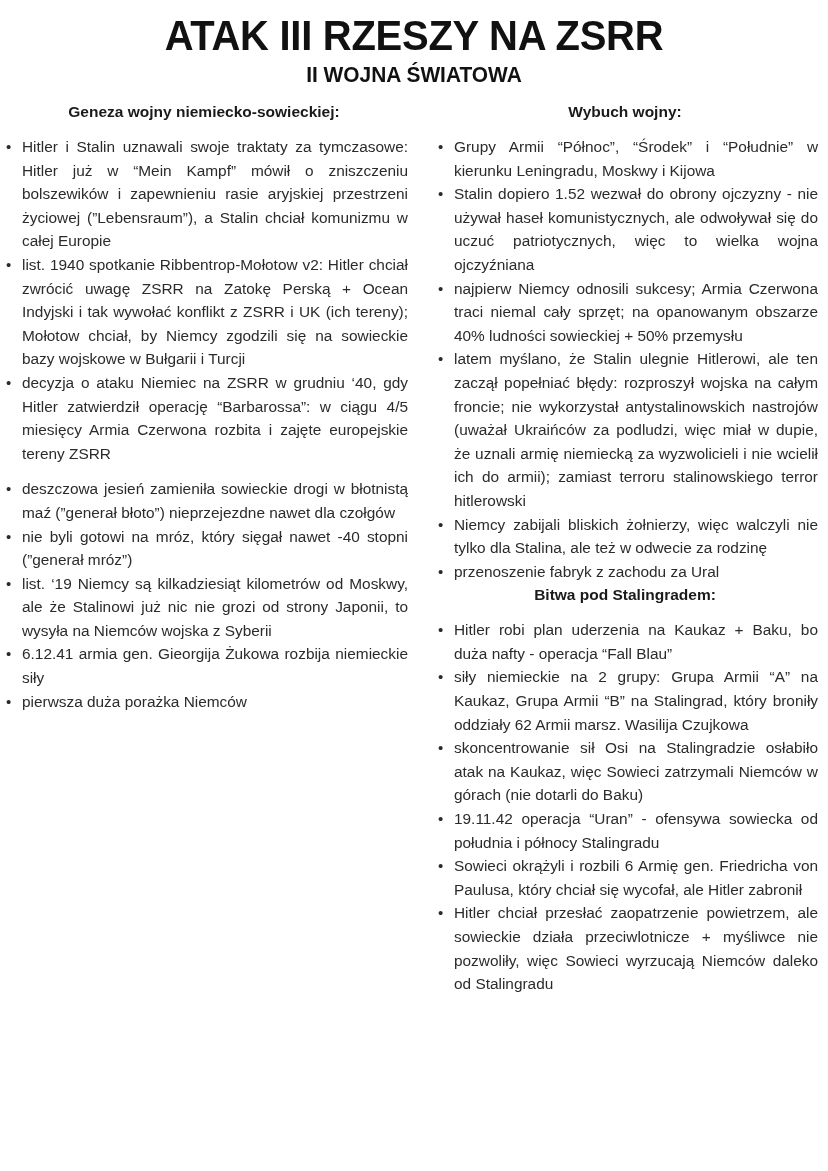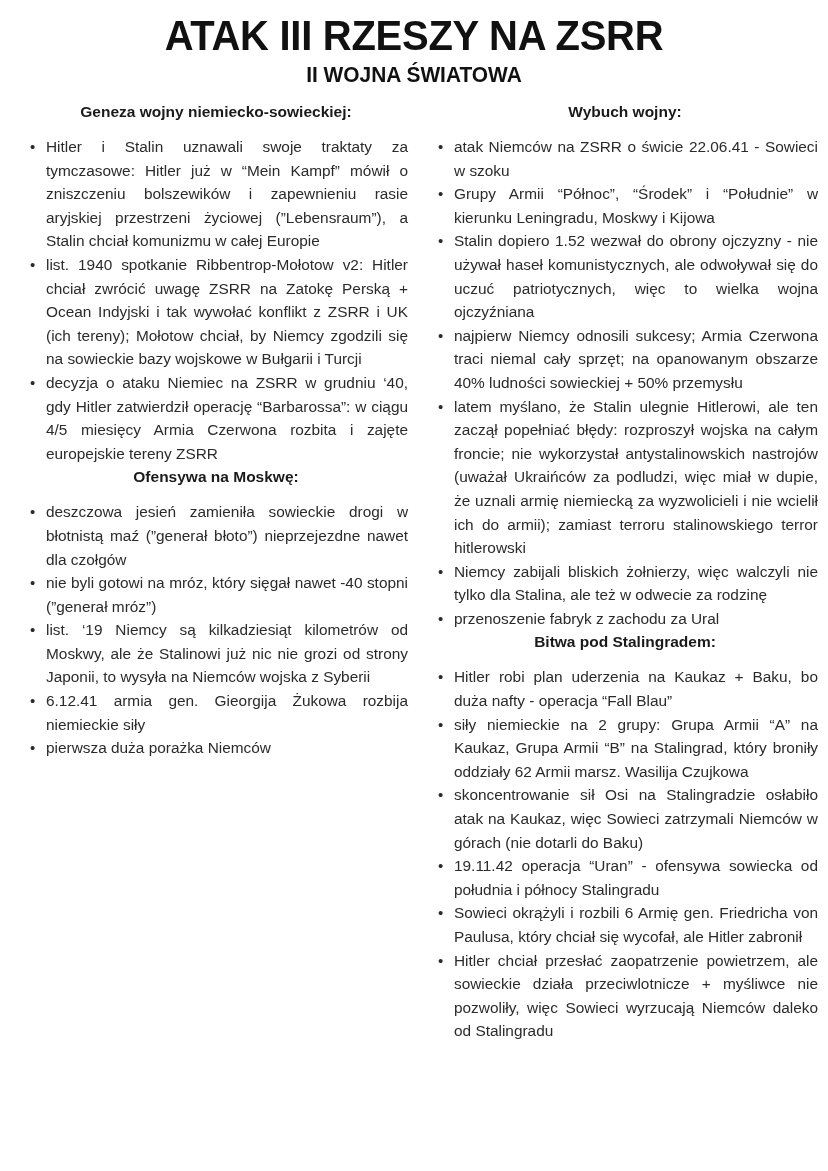--- a/index.html
+++ b/index.html
@@ -47,21 +47,21 @@
   .columns {
     display: flex;
     align-items: flex-start;
     margin-top: 12px;
   }
   .col {
     box-sizing: border-box;
   }
   .col-left {
     width: 416px;
-    padding-left: 24px;
+    padding-left: 0;
     padding-right: 8px;
   }
   .col-right {
     width: 412px;
     padding-left: 16px;
     padding-right: 10px;
   }
   .section-heading {
     text-align: center;
     font-size: 15.5px;
@@ -113,38 +113,36 @@
       <div>
         <div class="section-heading">Geneza wojny niemiecko-sowieckiej:</div>
         <ul class="bullets">
           <li>Hitler i Stalin uznawali swoje traktaty za tymczasowe: Hitler już w “Mein Kampf” mówił o zniszczeniu bolszewików i zapewnieniu rasie aryjskiej przestrzeni życiowej (”Lebensraum”), a Stalin chciał komunizmu w całej Europie</li>
           <li>list. 1940 spotkanie Ribbentrop-Mołotow v2: Hitler chciał zwrócić uwagę ZSRR na Zatokę Perską + Ocean Indyjski i tak wywołać konflikt z ZSRR i UK (ich tereny); Mołotow chciał, by Niemcy zgodzili się na sowieckie bazy wojskowe w Bułgarii i Turcji</li>
           <li>decyzja o ataku Niemiec na ZSRR w grudniu ‘40, gdy Hitler zatwierdził operację “Barbarossa”: w ciągu 4/5 miesięcy Armia Czerwona rozbita i zajęte europejskie tereny ZSRR</li>
         </ul>
       </div>
 
       <div>
-        <div class="section-heading">Ofensywa na Moskwę:</div>
         <ul class="bullets">
           <li>deszczowa jesień zamieniła sowieckie drogi w błotnistą maź (”generał błoto”) nieprzejezdne nawet dla czołgów</li>
           <li>nie byli gotowi na mróz, który sięgał nawet -40 stopni (”generał mróz”)</li>
           <li>list. ‘19 Niemcy są kilkadziesiąt kilometrów od Moskwy, ale że Stalinowi już nic nie grozi od strony Japonii, to wysyła na Niemców wojska z Syberii</li>
           <li>6.12.41 armia gen. Gieorgija Żukowa rozbija niemieckie siły</li>
           <li>pierwsza duża porażka Niemców</li>
         </ul>
       </div>
 
     </div>
 
     <div class="col col-right">
 
       <div>
         <div class="section-heading">Wybuch wojny:</div>
         <ul class="bullets">
-          <li>atak Niemców na ZSRR o świcie 22.06.41 - Sowieci w szoku</li>
           <li>Grupy Armii “Północ”, “Środek” i “Południe” w kierunku Leningradu, Moskwy i Kijowa</li>
           <li>Stalin dopiero 1.52 wezwał do obrony ojczyzny - nie używał haseł komunistycznych, ale odwoływał się do uczuć patriotycznych, więc to wielka wojna ojczyźniana</li>
           <li>najpierw Niemcy odnosili sukcesy; Armia Czerwona traci niemal cały sprzęt; na opanowanym obszarze 40% ludności sowieckiej + 50% przemysłu</li>
           <li>latem myślano, że Stalin ulegnie Hitlerowi, ale ten zaczął popełniać błędy: rozproszył wojska na całym froncie; nie wykorzystał antystalinowskich nastrojów (uważał Ukraińców za podludzi, więc miał w dupie, że uznali armię niemiecką za wyzwolicieli i nie wcielił ich do armii); zamiast terroru stalinowskiego terror hitlerowski</li>
           <li>Niemcy zabijali bliskich żołnierzy, więc walczyli nie tylko dla Stalina, ale też w odwecie za rodzinę</li>
           <li>przenoszenie fabryk z zachodu za Ural</li>
         </ul>
       </div>
 
       <div>

